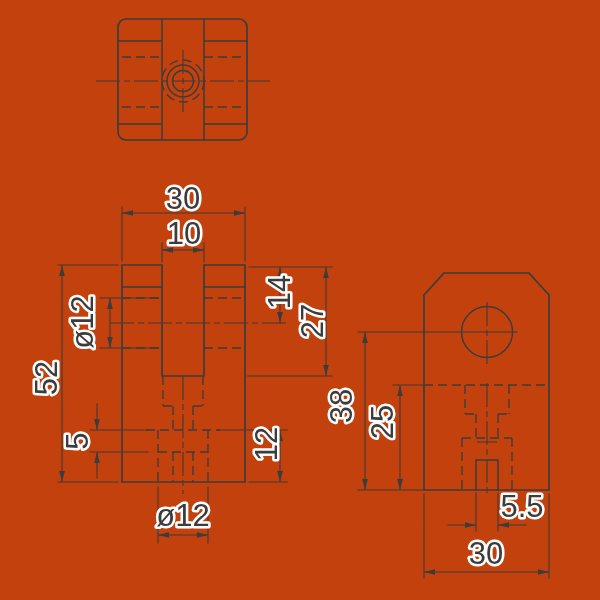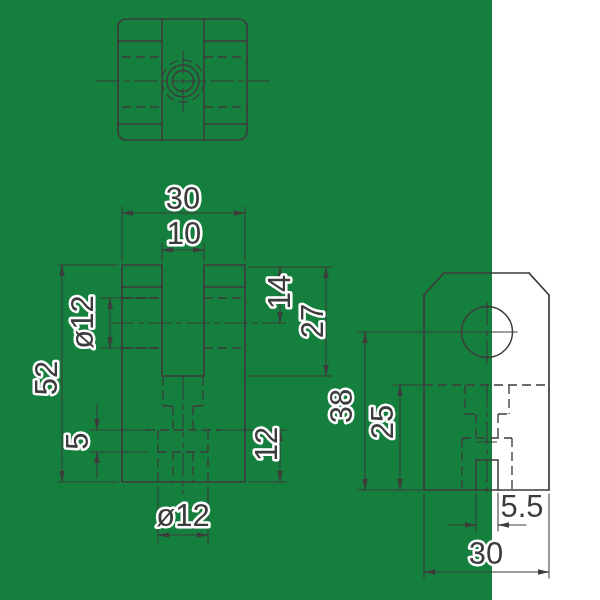--- a/index.html
+++ b/index.html
@@ -1,16 +1,16 @@
 <!DOCTYPE html>
 <html><head>
 <meta charset="utf-8">
 <style>
   html,body{margin:0;padding:0;background:#ffffff;}
-  .stage{width:492px;height:600px;background:#15803d;position:relative;text-decoration:underline;}
+  .stage{width:600px;height:600px;background:#c2410c;position:relative;text-decoration:underline;}
   svg{display:block;}
   
   .o{stroke:#3c3c3c;stroke-width:1.7;fill:none;stroke-linecap:square;}
   .i{stroke:#3c3c3c;stroke-width:1.5;fill:none;stroke-linecap:square;}
   .h{stroke:#3c3c3c;stroke-width:1.35;fill:none;stroke-dasharray:9 5;stroke-linecap:butt;}
   .c{stroke:#3c3c3c;stroke-width:1.05;fill:none;stroke-dasharray:24 4 6 4;stroke-linecap:butt;}
   .d{stroke:#3c3c3c;stroke-width:1.05;fill:none;stroke-linecap:square;}
   .ar{fill:#3c3c3c;stroke:none;}
   text{font-family:"Liberation Sans","DejaVu Sans",sans-serif;font-size:31px;fill:#3c3c3c;
        paint-order:stroke;stroke:#ffffff;stroke-width:5px;stroke-linejoin:round;}

